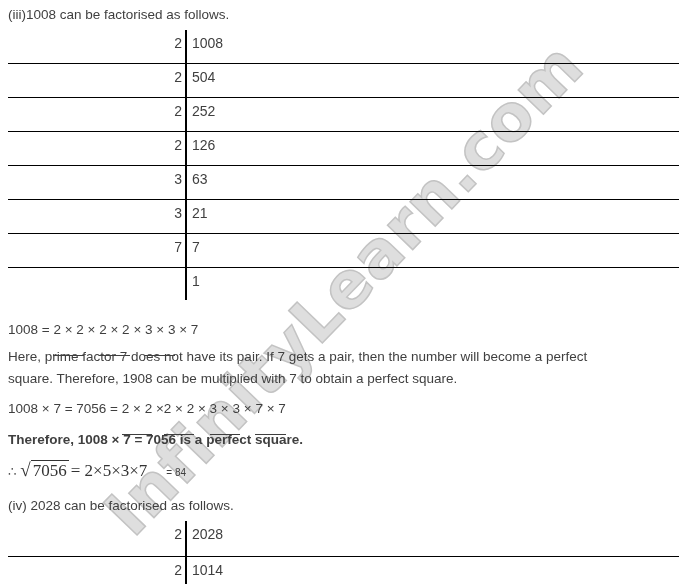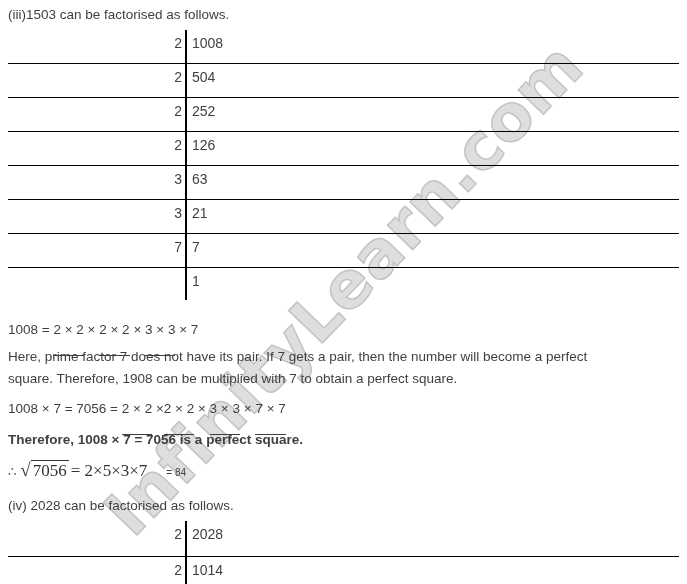--- a/index.html
+++ b/index.html
@@ -44,21 +44,21 @@
   .h-iv{margin-top:14px;line-height:16px;}
   .div-table.second{margin-top:7px;}
 </style>
 </head>
 <body>
 
 <div class="watermark">InfinityLearn.com</div>
 
 <div class="content">
 
-  <div class="heading">(iii)1503 can be factorised as follows.</div>
+  <div class="heading">(iii)1008 can be factorised as follows.</div>
 
   <div class="div-table">
     <div class="t-row">
       <div class="t-div">2</div>
       <div class="t-val">1008</div>
     </div>
     <div class="t-row">
       <div class="t-div">2</div>
       <div class="t-val">504</div>
     </div>

